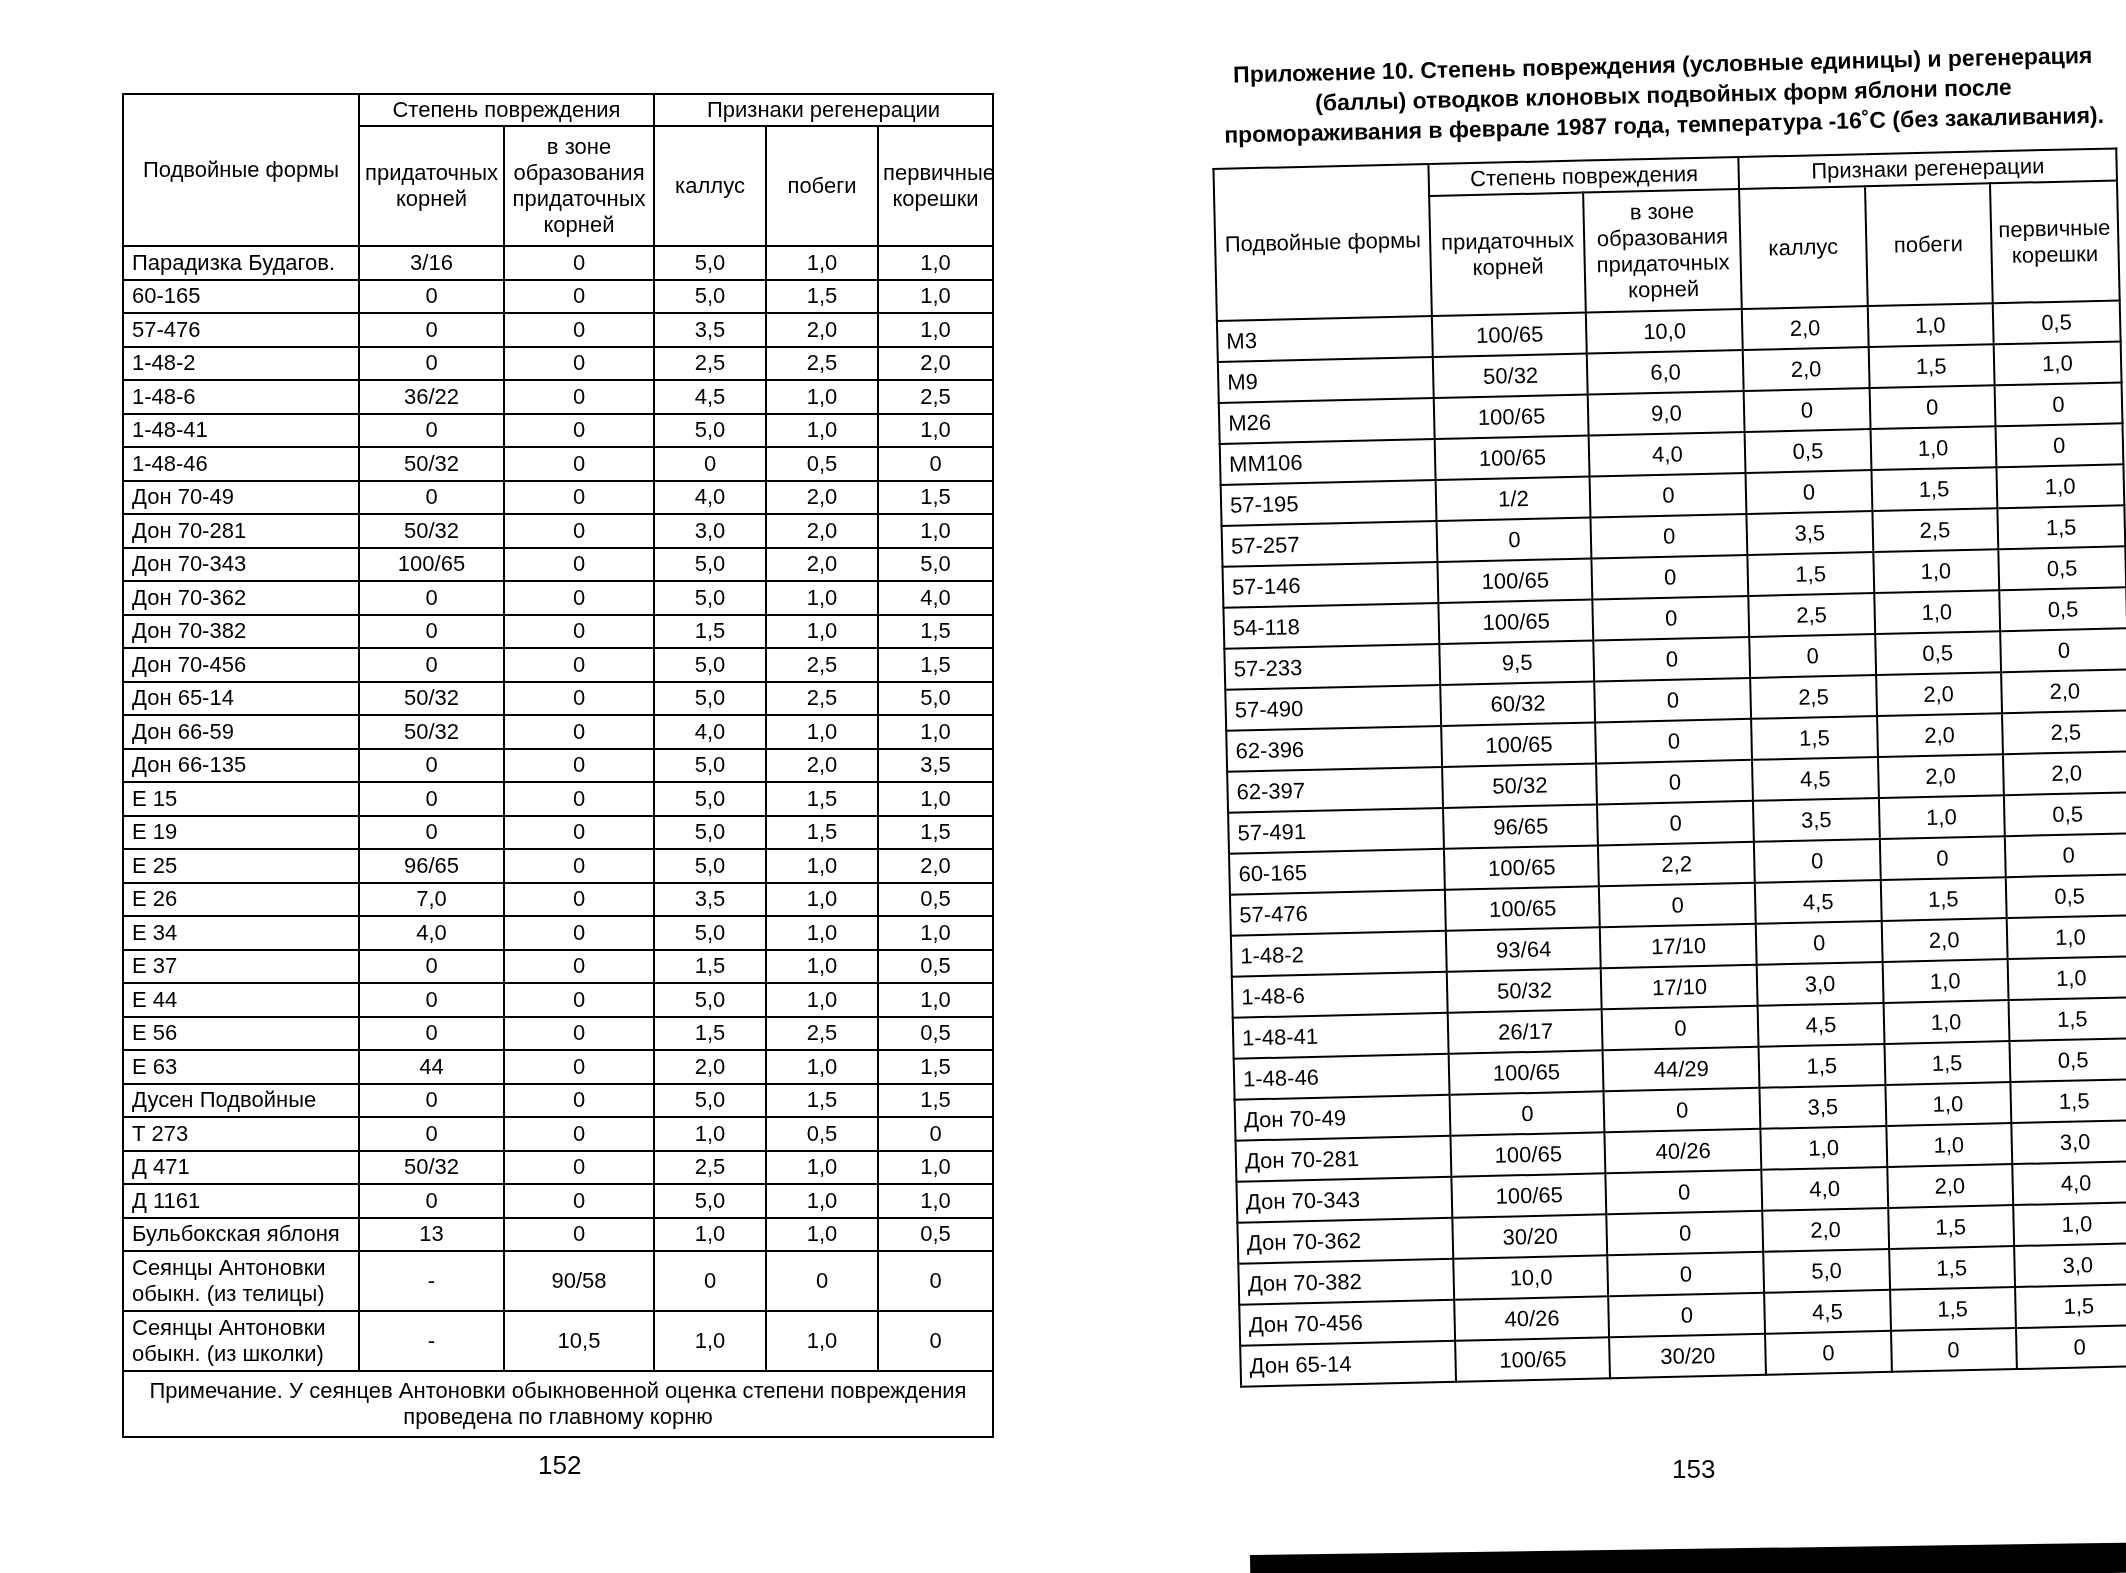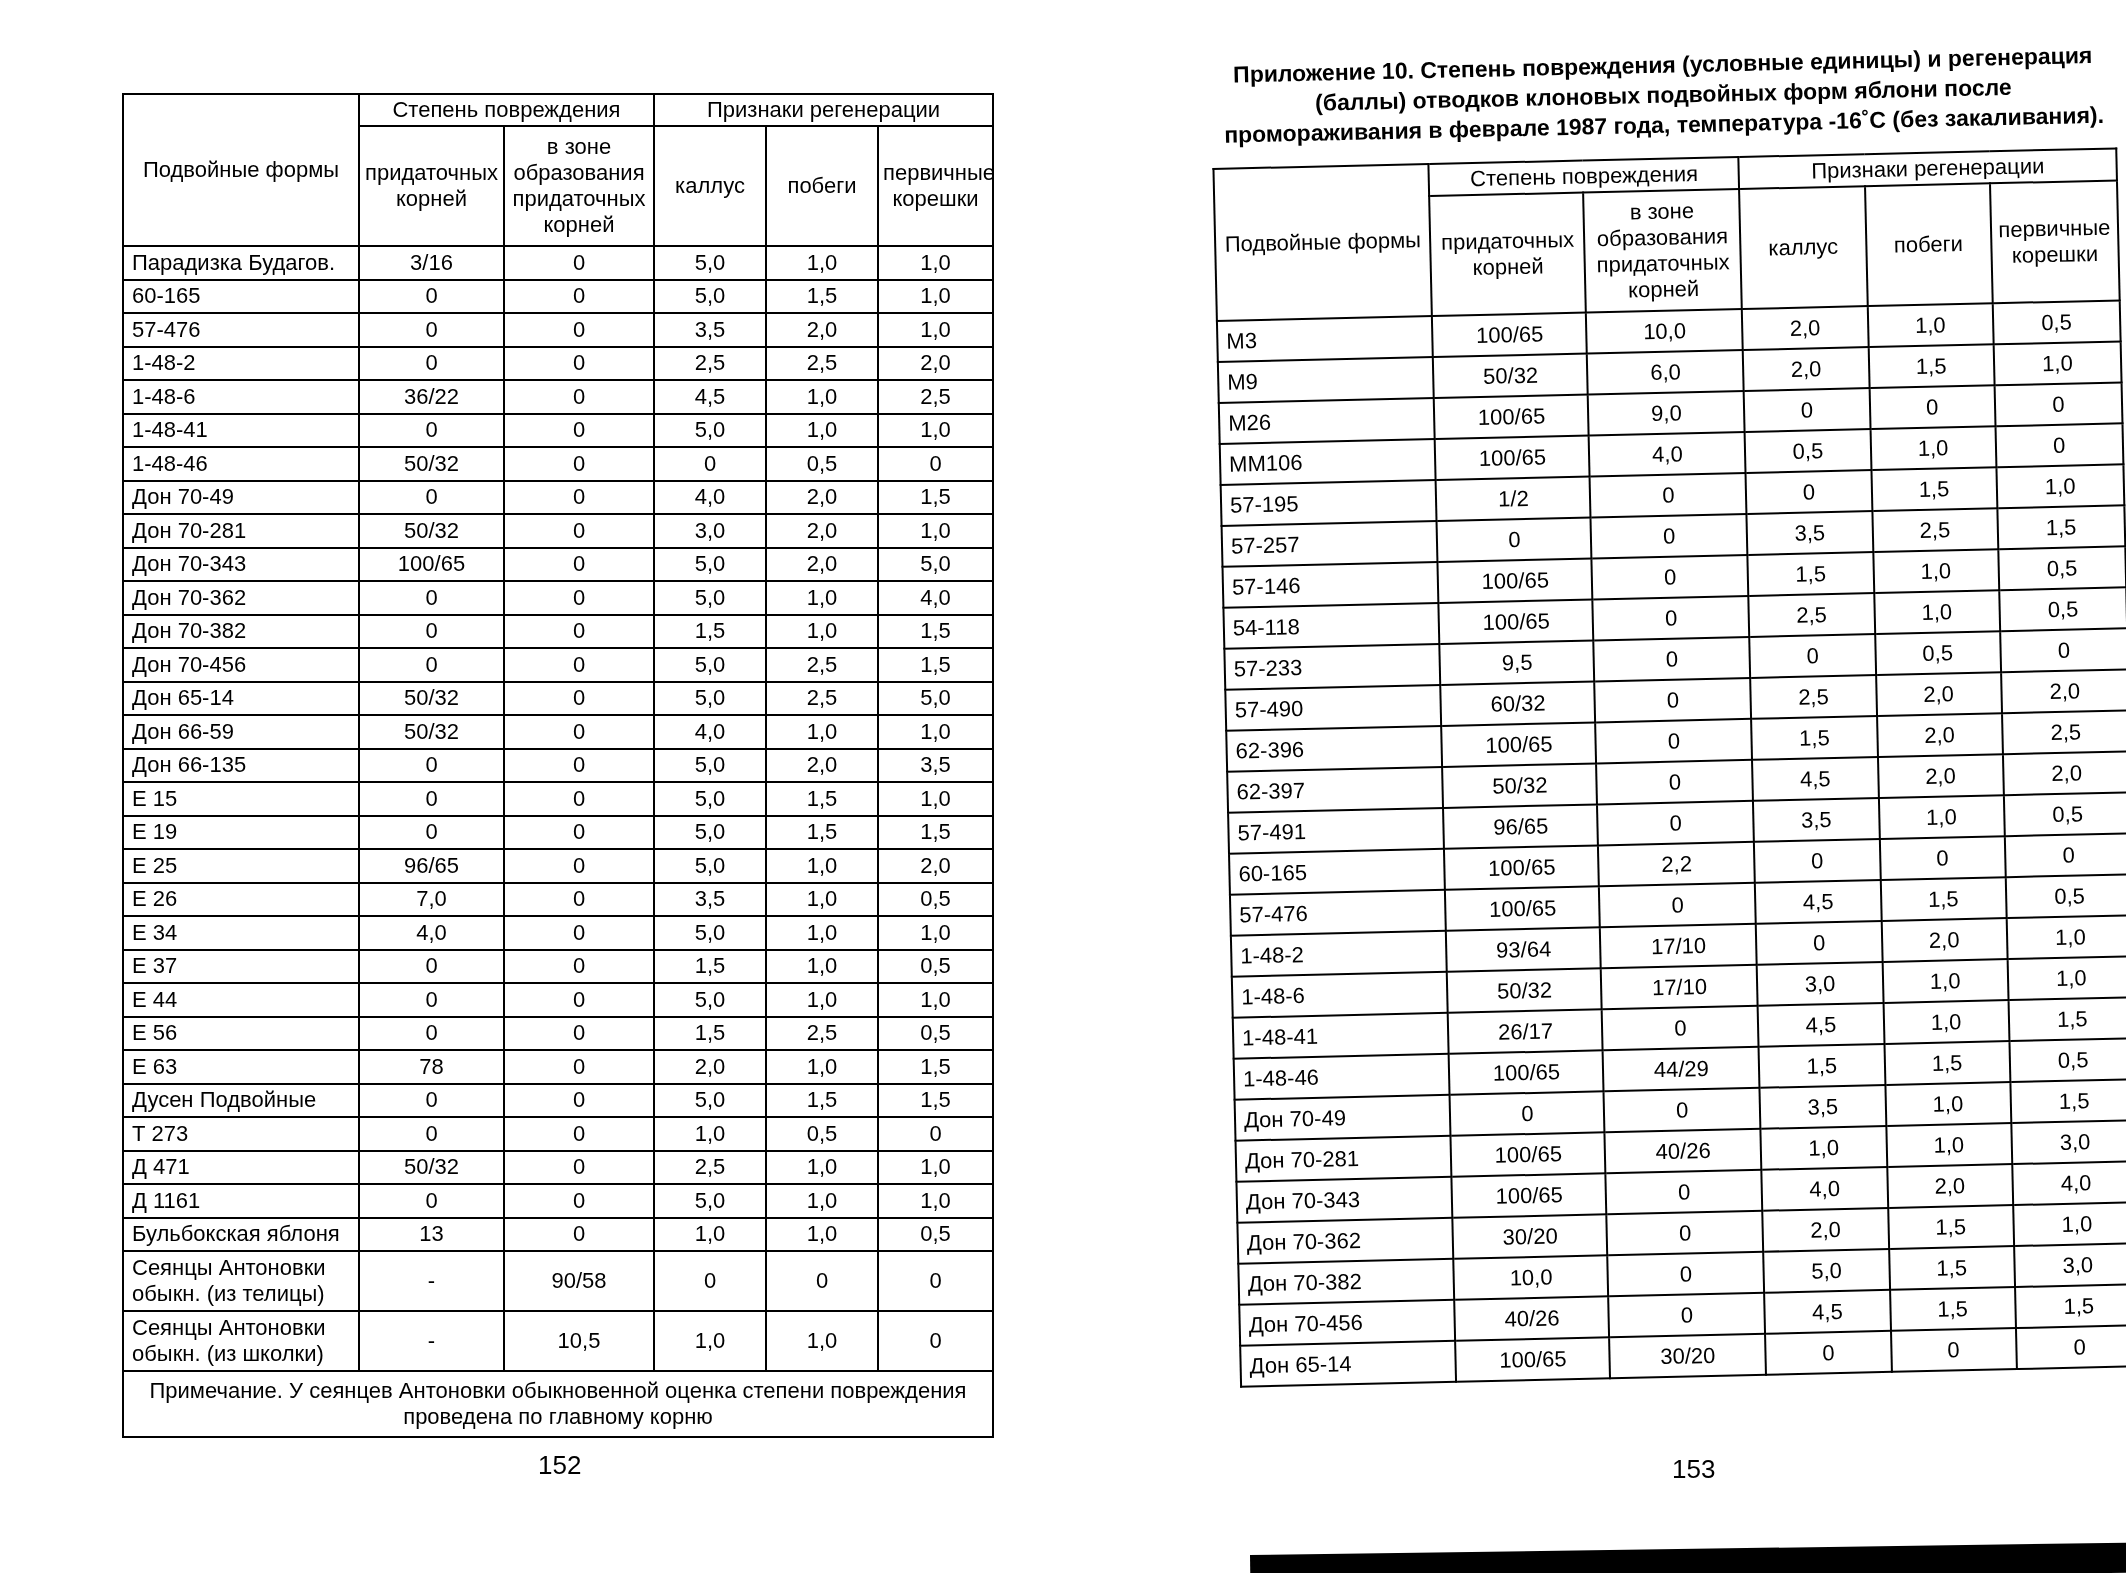--- a/index.html
+++ b/index.html
@@ -234,21 +234,21 @@
         <tr>
           <td class="name">Е 56</td>
           <td>0</td>
           <td>0</td>
           <td>1,5</td>
           <td>2,5</td>
           <td>0,5</td>
         </tr>
         <tr>
           <td class="name">Е 63</td>
-          <td>78</td>
+          <td>44</td>
           <td>0</td>
           <td>2,0</td>
           <td>1,0</td>
           <td>1,5</td>
         </tr>
         <tr>
           <td class="name">Дусен Подвойные</td>
           <td>0</td>
           <td>0</td>
           <td>5,0</td>

